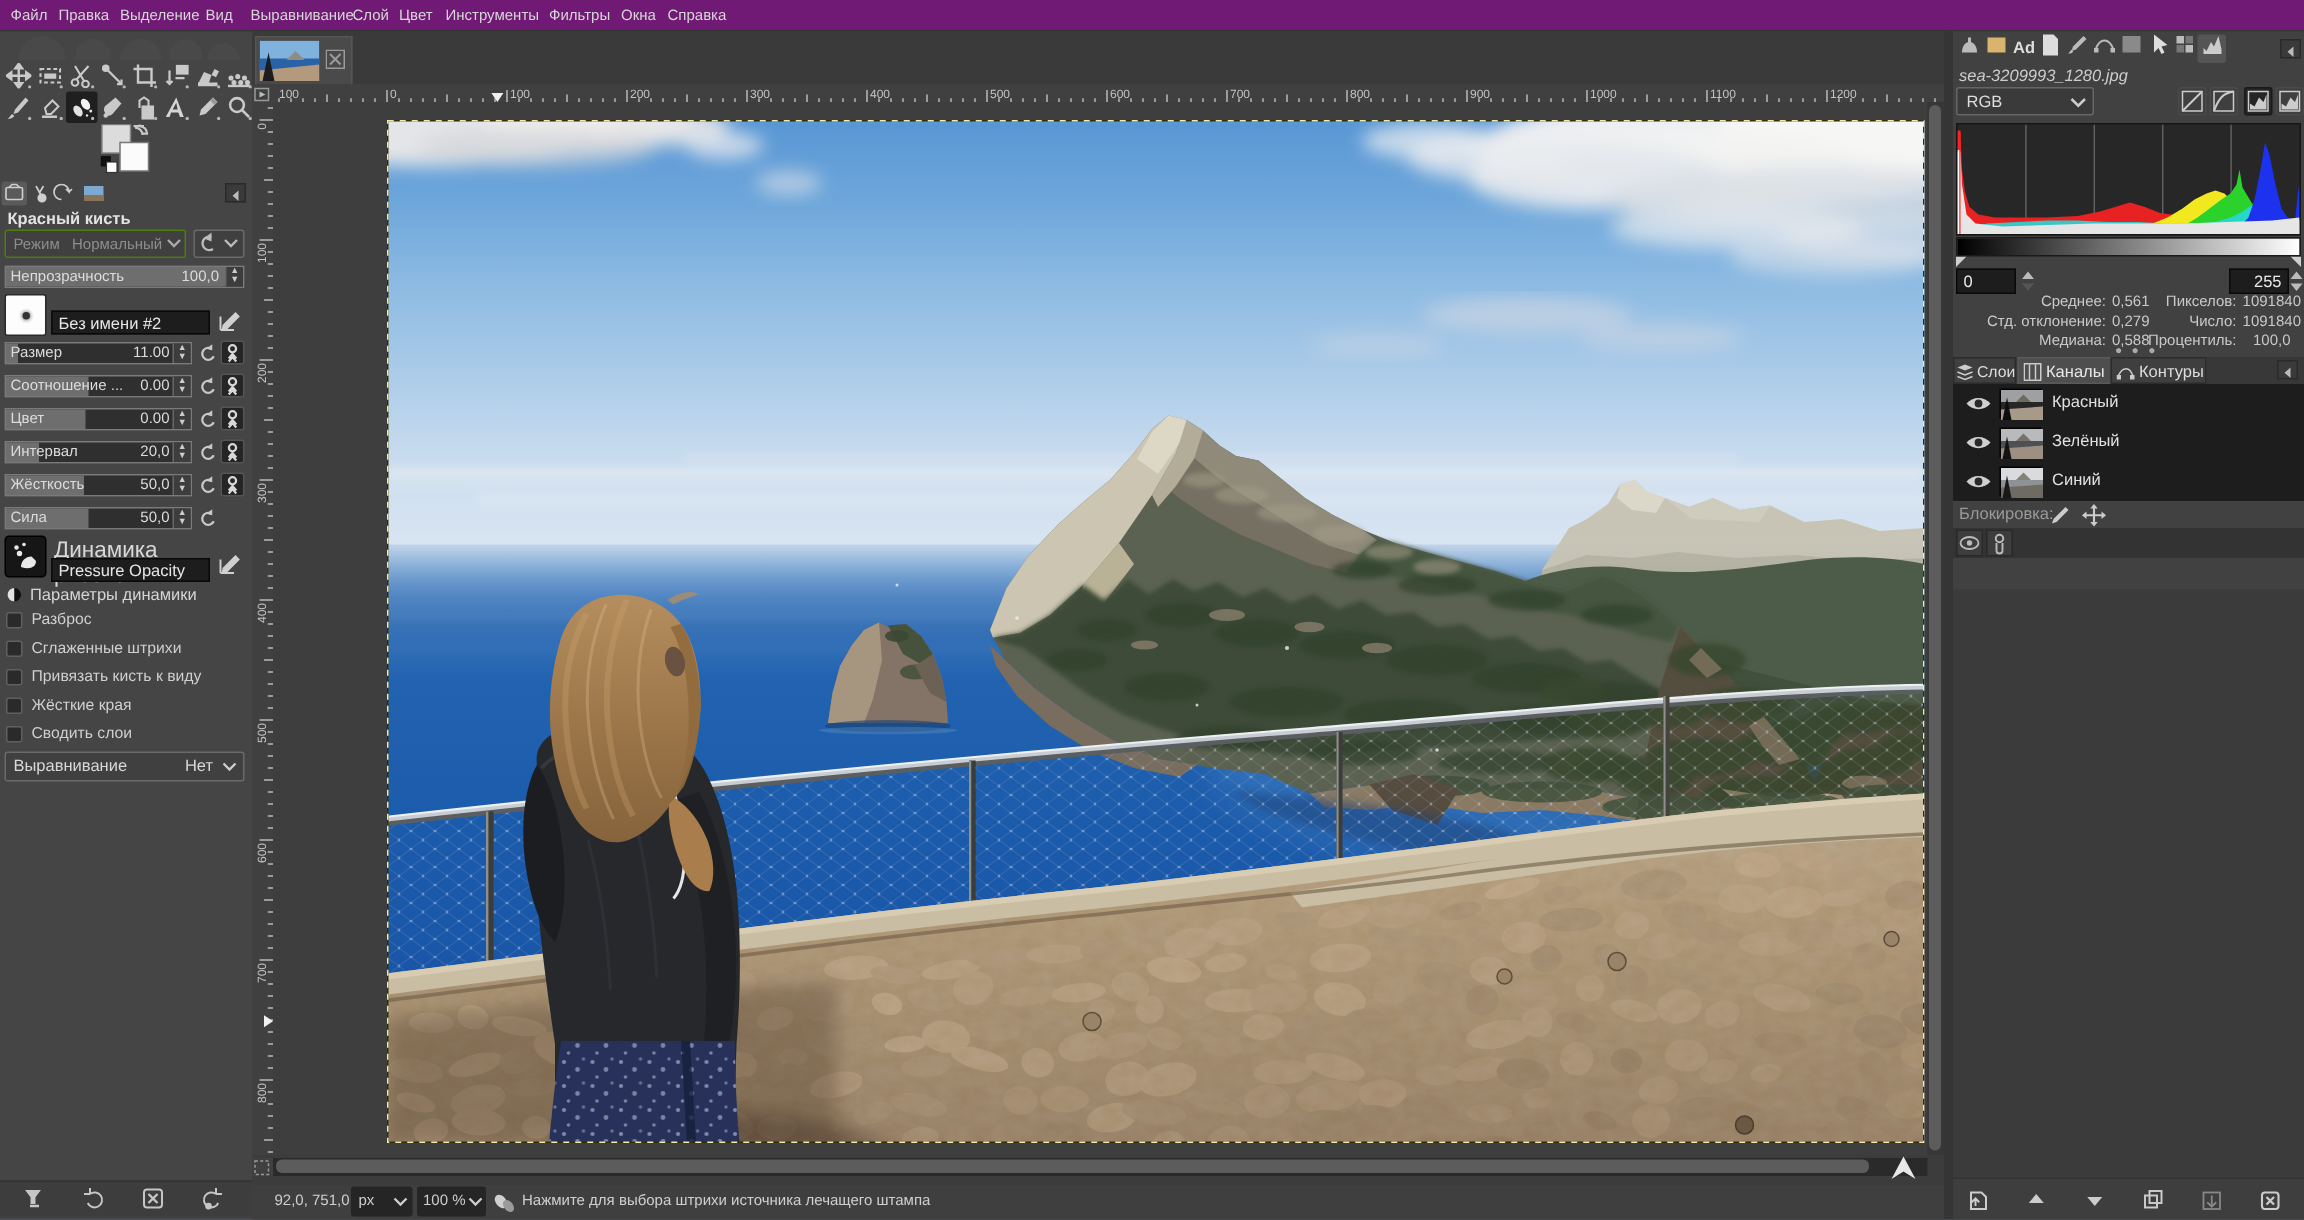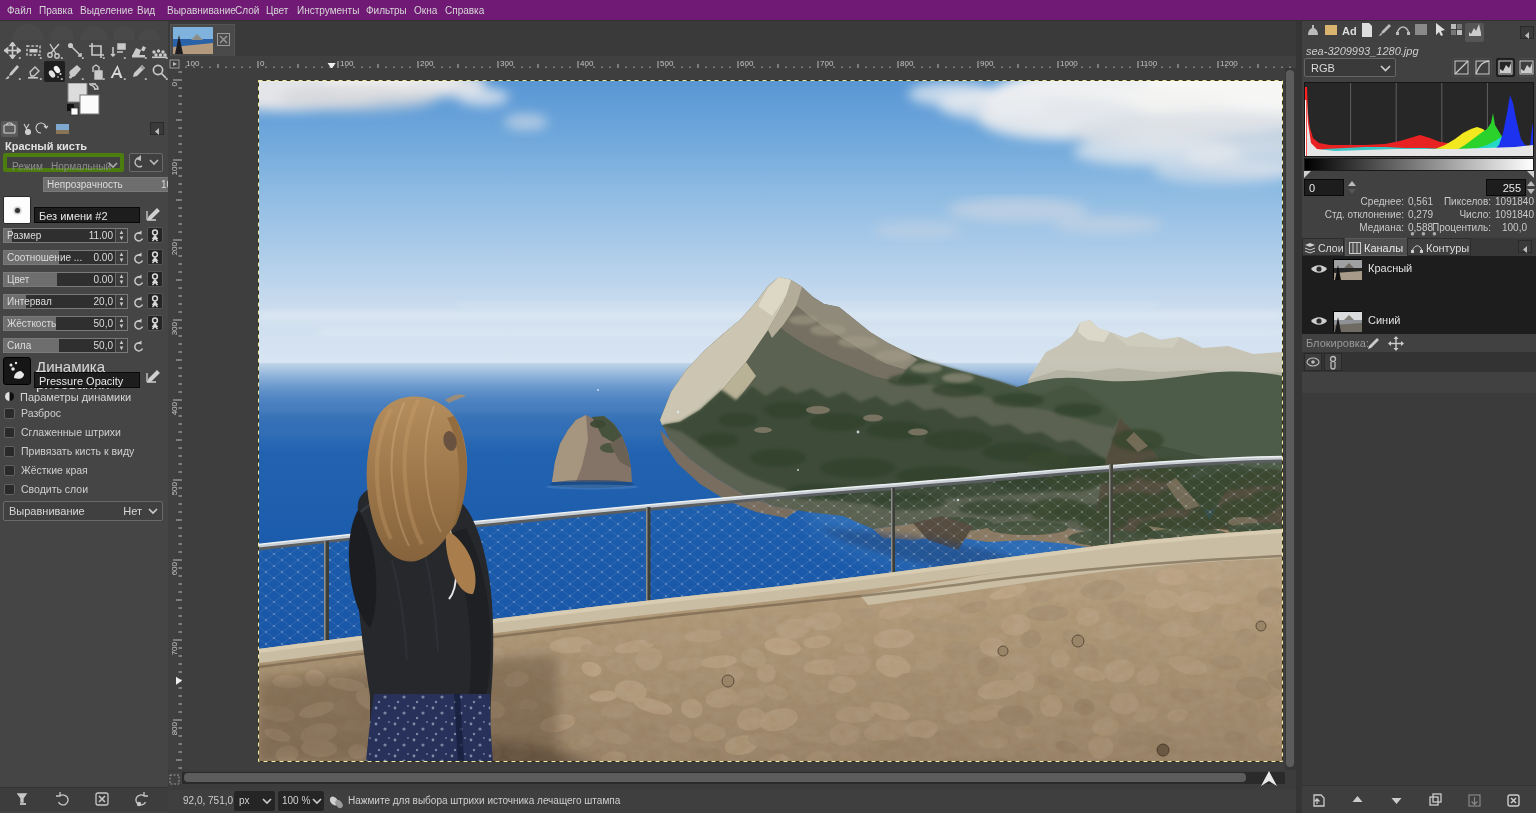--- a/index.html
+++ b/index.html
@@ -254,36 +254,36 @@
       </g>
     </svg>
     <div class="abs" style="left:150px;top:2px;width:14px;height:13px;background:#3a3a3a;border:1px solid #2a2a2a;">
       <svg width="12" height="11">
             <path d="M8,2 l-4,3.5 l4,3.5 z" fill="#bbb"></path>
           </svg>
     </div>
 
     <div class="abs" style="left:5px;top:20px;font-size:11px;font-weight:bold;color:#e2e2e2;">Красный кисть</div>
 
-    <div class="abs" style="left:3px;top:33px;width:121px;height:19px;background:#404040;border:4px solid #4d7c0f;border-radius:2px;">
+    <div class="abs" style="left:3px;top:33px;width:121px;height:19px;background:#404040;border:1px solid #4d7c0f;border-radius:2px;">
       <span style="position:absolute;left:5px;top:4px;font-size:10px;color:#8d8d8d;">Режим</span>
       <span style="position:absolute;left:44px;top:4px;font-size:10px;color:#8d8d8d;">Нормальный</span>
       <svg style="position:absolute;right:2px;top:5px" width="10" height="8">
             <path d="M1,1 l4,4 l4,-4" stroke="#aaa" stroke-width="1.6" fill="none"></path>
           </svg>
     </div>
     <div class="abs" style="left:129px;top:33px;width:34px;height:19px;background:#404040;border:1px solid #6a6a6a;border-radius:2px;">
       <svg width="32" height="17">
         <path d="M11,4 a4.5,4.5 0 1 0 1,8" stroke="#bbb" stroke-width="1.5" fill="none"></path>
         <path d="M11,1 l0,6 l-5,-2 z" fill="#bbb"></path>
         <path d="M20,6 l4,4 l4,-4" stroke="#bbb" stroke-width="1.6" fill="none"></path>
       </svg>
     </div>
 
-    <div class="slider" style="top:57px;width:160px;margin-left:40px;">
+    <div class="slider" style="top:57px;width:160px;">
       <div class="fill" style="width:146px"></div>
       <div class="lab">Непрозрачность</div>
       <div class="val" style="right:16px">100,0</div>
       <div class="spin" style="height:13px;">▲<br>▼</div>
     </div>
 
     <div class="abs" style="left:3px;top:76px;width:28px;height:28px;background:#fdfdfd;border:1px solid #2a2a2a;border-radius:2px;">
       <div style="position:absolute;left:11px;top:11px;width:5px;height:5px;border-radius:50%;background:#333;box-shadow:0 0 2px 1px #aaa;"></div>
     </div>
     <div class="abs" style="left:36px;top:91px;font-size:11px;color:#d8d8d8;">Кисть</div>
@@ -1496,20 +1496,34 @@
           </svg>
           <div style="position:absolute;left:31px;top:3px;width:28px;height:20px;border:1px solid #000;"><svg width="28" height="20">
               <rect width="28" height="20" fill="#9fa0a2"></rect>
               <rect y="8" width="28" height="6" fill="#262626"></rect>
               <path d="M10,8 l5,-5 l5,5 z" fill="#6e6a62"></path>
               <path d="M0,13 L28,11 L28,20 L0,20 z" fill="#a89a88"></path>
               <path d="M4,5 l3,15 l-6,0 z" fill="#0e0e0e"></path>
             </svg></div>
           <span style="position:absolute;left:66px;top:6px;font-size:11px;color:#e0e0e0;">Красный</span>
         </div>
+        <div style="position: absolute; left: 0px; top: 26px; width: 234px; height: 26px;">
+          <svg style="position:absolute;left:8px;top:6px" width="18" height="14">
+            <path d="M1,7 C5,2 13,2 17,7 C13,12 5,12 1,7 z" fill="#cfcfcf"></path>
+            <circle cx="9" cy="7" r="2.6" fill="#2a2a2a"></circle>
+          </svg>
+          <div style="position:absolute;left:31px;top:3px;width:28px;height:20px;border:1px solid #000;"><svg width="28" height="20">
+              <rect width="28" height="20" fill="#b9babc"></rect>
+              <rect y="8" width="28" height="6" fill="#4e5154"></rect>
+              <path d="M10,8 l5,-5 l5,5 z" fill="#77736a"></path>
+              <path d="M0,13 L28,11 L28,20 L0,20 z" fill="#9d9082"></path>
+              <path d="M4,5 l3,15 l-6,0 z" fill="#131313"></path>
+            </svg></div>
+          <span style="position:absolute;left:66px;top:6px;font-size:11px;color:#e0e0e0;">Зелёный</span>
+        </div>
         <div style="position: absolute; left: 0px; top: 52px; width: 234px; height: 26px;">
           <svg style="position:absolute;left:8px;top:6px" width="18" height="14">
             <path d="M1,7 C5,2 13,2 17,7 C13,12 5,12 1,7 z" fill="#cfcfcf"></path>
             <circle cx="9" cy="7" r="2.6" fill="#2a2a2a"></circle>
           </svg>
           <div style="position:absolute;left:31px;top:3px;width:28px;height:20px;border:1px solid #000;"><svg width="28" height="20">
               <rect width="28" height="20" fill="#dadbdd"></rect>
               <rect y="8" width="28" height="6" fill="#8e9296"></rect>
               <path d="M10,8 l5,-5 l5,5 z" fill="#84817a"></path>
               <path d="M0,13 L28,11 L28,20 L0,20 z" fill="#6f6a62"></path>

